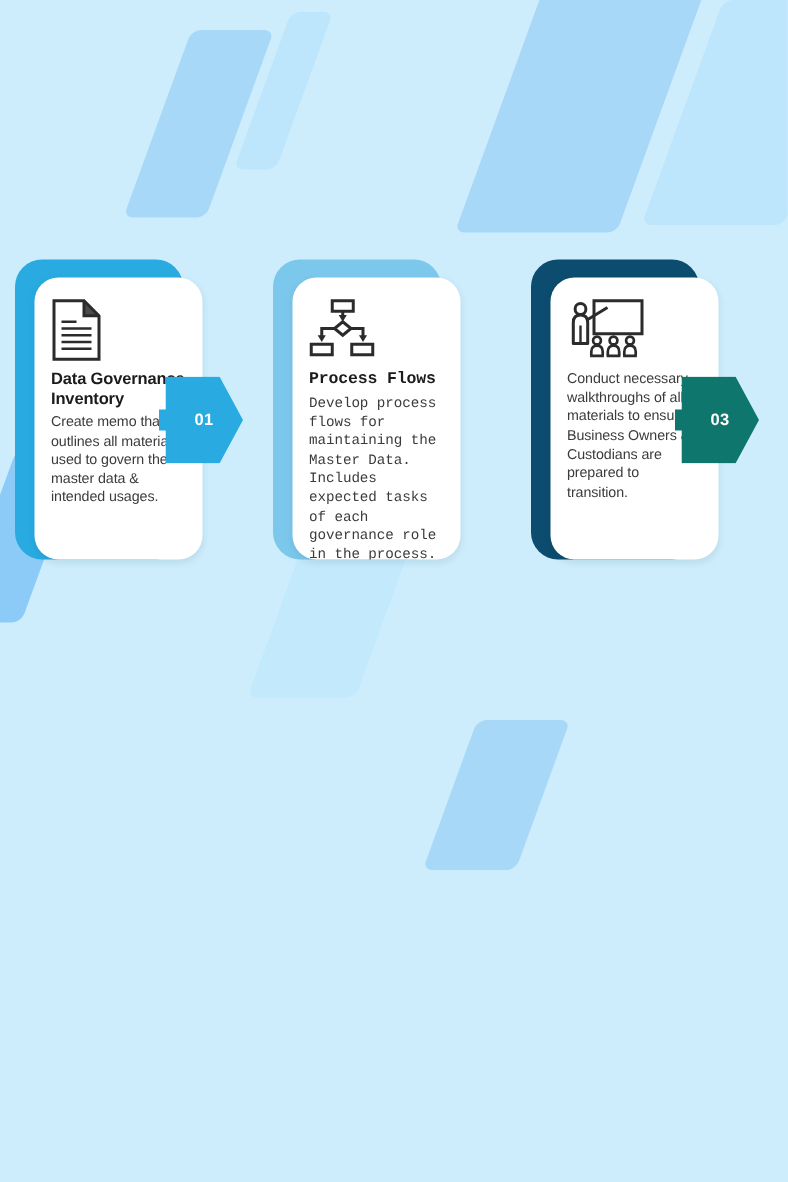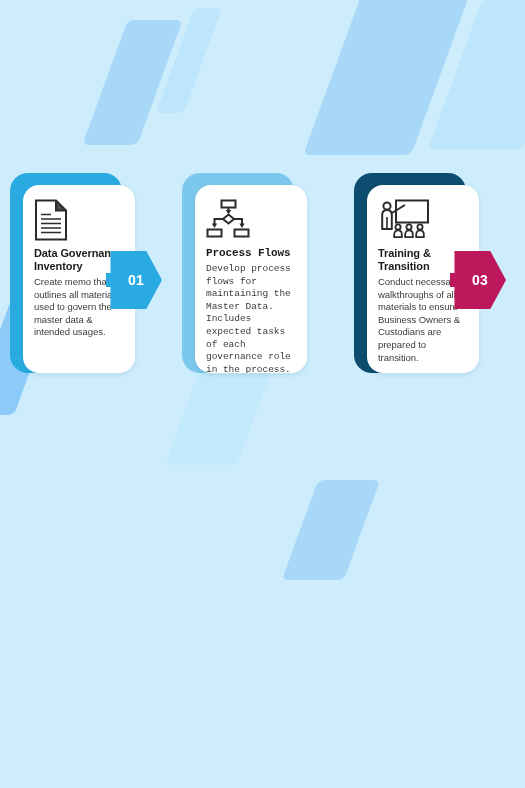--- a/index.html
+++ b/index.html
@@ -100,21 +100,21 @@
     display: flex;
     align-items: center;
     justify-content: center;
     clip-path: polygon(
        0% 38%,  8% 38%,  8% 0%,
       72% 0%, 100% 50%,
       72% 100%, 8% 100%, 8% 62%, 0% 62%
     );
   }
   .step-badge-label {
-    font-size: 14px;
+    font-size: 11px;
     font-weight: bold;
     color: #ffffff;
     letter-spacing: 0.2px;
     margin-left: 4px;
   }
 </style>
 </head>
 <body>
 
 <div id="bg-stripes">
@@ -189,20 +189,19 @@
       <line x1="15.4" y1="38.2" x2="24.6" y2="38.2"></line>
       <circle cx="31" cy="28" r="2.6"></circle>
       <path d="M27.2 38 V35.5 C27.2 32.6 29 31.4 31 31.4 C33 31.4 34.8 32.6 34.8 35.5 V38"></path>
       <line x1="26.4" y1="38.2" x2="35.6" y2="38.2"></line>
       <circle cx="42" cy="28" r="2.6"></circle>
       <path d="M38.2 38 V35.5 C38.2 32.6 40 31.4 42 31.4 C44 31.4 45.8 32.6 45.8 35.5 V38"></path>
       <line x1="37.4" y1="38.2" x2="46.6" y2="38.2"></line>
     </g>
   </svg>
         </div>
-        <div class="step-title">Training &amp; Transition</div>
         <div class="step-desc">Conduct necessary walkthroughs of all materials to ensure Business Owners &amp; Custodians are prepared to transition.</div>
       </div>
-      <div class="step-badge" style="background: #be185d;">
+      <div class="step-badge" style="background: #0f766e;">
         <span class="step-badge-label">03</span>
       </div>
     </div>
   </div>
 
 </body></html>

